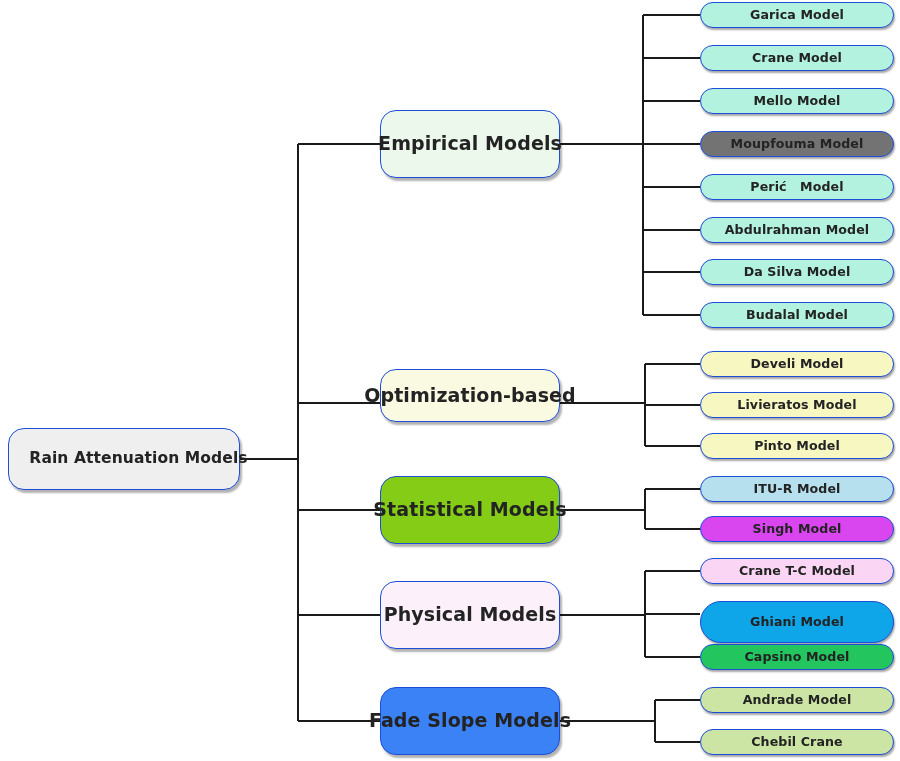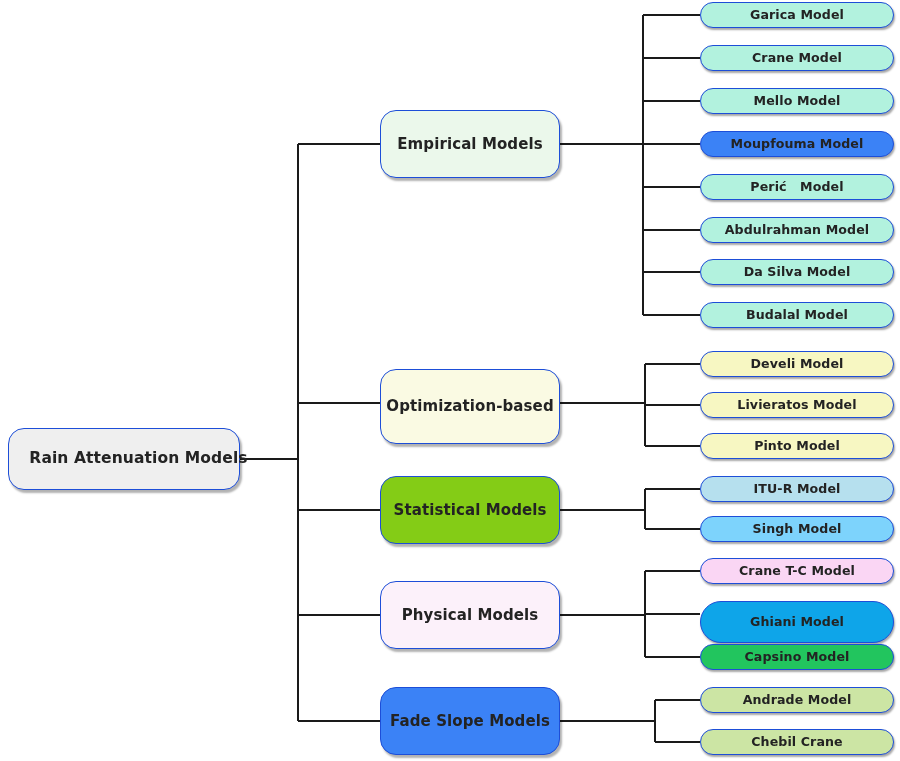--- a/index.html
+++ b/index.html
@@ -40,21 +40,21 @@
     z-index: 3;
   }
   .node-root {
     border-radius: 16px;
     font-size: 15.5px;
     letter-spacing: 0.1px;
     box-shadow: 2px 3px 2px rgba(0,0,0,0.30);
   }
   .node-cat {
     border-radius: 16px;
-    font-size: 15px;
+    font-size: 19px;
     letter-spacing: 0.1px;
     padding: 0 20px;
     box-shadow: 2px 3px 2px rgba(0,0,0,0.30);
   }
   .node-leaf {
     border-radius: 999px;
     font-size: 12.6px;
     letter-spacing: 0.1px;
     padding: 0 8px;
     box-shadow: 1px 2px 2px rgba(0,0,0,0.35);
@@ -114,56 +114,56 @@
       </div>
       <div class="node node-leaf" style="left: 700px; top: 2px; width: 194px; height: 26px; background: rgb(178, 242, 222);">
         <span>Garica Model</span>
       </div>
       <div class="node node-leaf" style="left: 700px; top: 45px; width: 194px; height: 26px; background: rgb(178, 242, 222);">
         <span>Crane Model</span>
       </div>
       <div class="node node-leaf" style="left: 700px; top: 88px; width: 194px; height: 26px; background: rgb(178, 242, 222);">
         <span>Mello Model</span>
       </div>
-      <div class="node node-leaf" style="left: 700px; top: 131px; width: 194px; height: 26px; background: #3b82f6;">
+      <div class="node node-leaf" style="left: 700px; top: 131px; width: 194px; height: 26px; background: #737373;">
         <span>Moupfouma Model</span>
       </div>
       <div class="node node-leaf" style="left: 700px; top: 174px; width: 194px; height: 26px; background: rgb(178, 242, 222);">
         <span>Perić   Model</span>
       </div>
       <div class="node node-leaf" style="left: 700px; top: 217px; width: 194px; height: 26px; background: rgb(178, 242, 222);">
         <span>Abdulrahman Model</span>
       </div>
       <div class="node node-leaf" style="left: 700px; top: 259px; width: 194px; height: 26px; background: rgb(178, 242, 222);">
         <span>Da Silva Model</span>
       </div>
       <div class="node node-leaf" style="left: 700px; top: 302px; width: 194px; height: 26px; background: rgb(178, 242, 222);">
         <span>Budalal Model</span>
       </div>
-      <div class="node node-cat" style="left: 380px; top: 369px; width: 180px; height: 75px; background: rgb(250, 250, 227);">
+      <div class="node node-cat" style="left: 380px; top: 369px; width: 180px; height: 53px; background: rgb(250, 250, 227);">
         <div>
           <span>Optimization-based</span>
         </div>
       </div>
       <div class="node node-leaf" style="left: 700px; top: 351px; width: 194px; height: 26px; background: rgb(247, 247, 194);">
         <span>Develi Model</span>
       </div>
       <div class="node node-leaf" style="left: 700px; top: 392px; width: 194px; height: 26px; background: rgb(247, 247, 194);">
         <span>Livieratos Model</span>
       </div>
       <div class="node node-leaf" style="left: 700px; top: 433px; width: 194px; height: 26px; background: rgb(247, 247, 194);">
         <span>Pinto Model</span>
       </div>
       <div class="node node-cat" style="left: 380px; top: 476px; width: 180px; height: 68px; background: #84cc16;">
         <span>Statistical Models</span>
       </div>
       <div class="node node-leaf" style="left: 700px; top: 476px; width: 194px; height: 26px; background: rgb(182, 224, 238);">
         <span>ITU-R Model</span>
       </div>
-      <div class="node node-leaf" style="left: 700px; top: 516px; width: 194px; height: 26px; background: #7dd3fc;">
+      <div class="node node-leaf" style="left: 700px; top: 516px; width: 194px; height: 26px; background: #d946ef;">
         <span>Singh Model</span>
       </div>
       <div class="node node-cat" style="left: 380px; top: 581px; width: 180px; height: 68px; background: rgb(252, 241, 250);">
         <span>Physical Models</span>
       </div>
       <div class="node node-leaf" style="left: 700px; top: 558px; width: 194px; height: 26px; background: rgb(250, 214, 244);">
         <span>Crane T-C Model</span>
       </div>
       <div class="node node-leaf" style="left: 700px; top: 601px; width: 194px; height: 42px; background: #0ea5e9;">
         <span>Ghiani Model</span>

